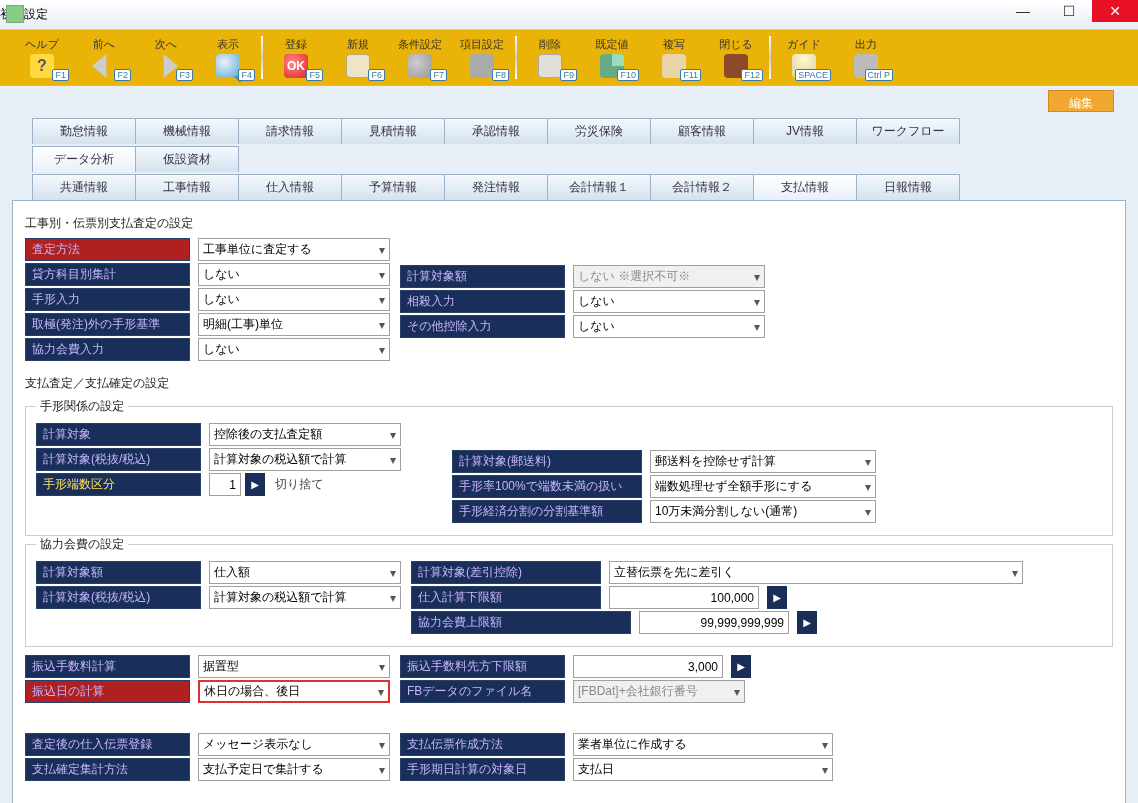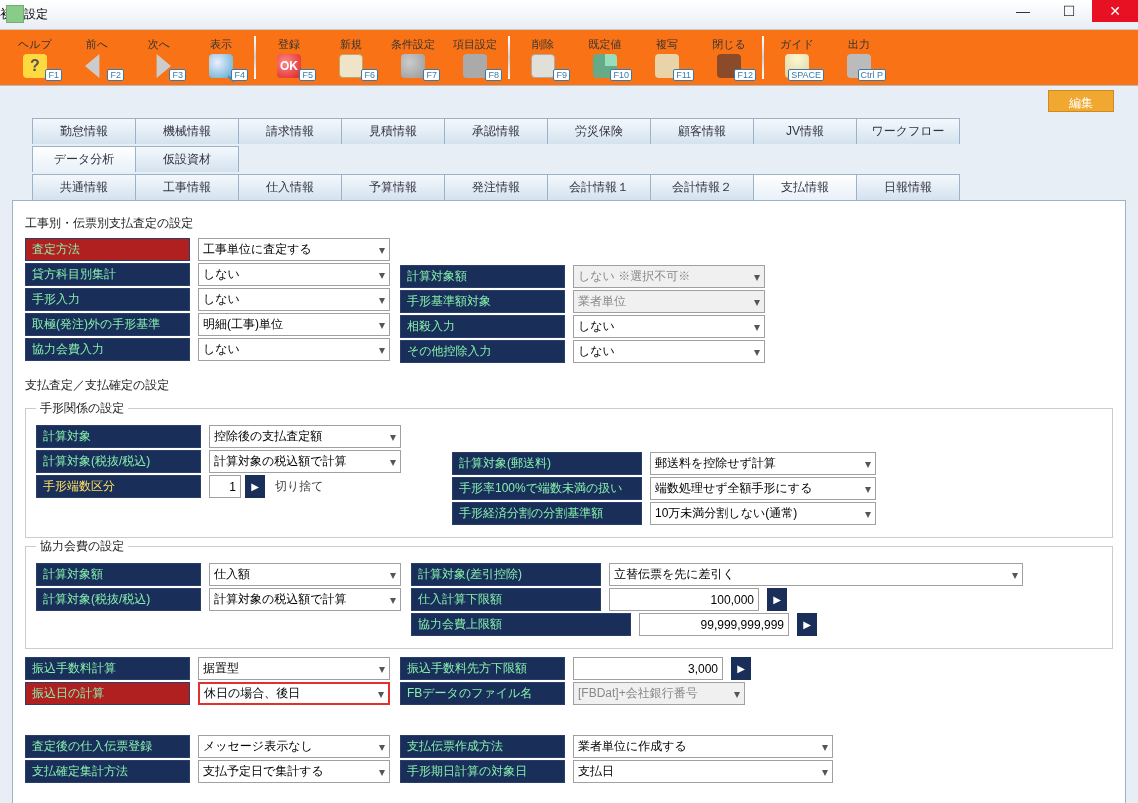--- a/index.html
+++ b/index.html
@@ -2,21 +2,21 @@
 <html><head>
 <meta charset="utf-8">
 <style>
 *{box-sizing:border-box;margin:0;padding:0;font-family:"Meiryo UI","MS PGothic",sans-serif;font-size:12px}
 body{background:#e8eef5;width:1138px;height:803px;overflow:hidden}
 .titlebar{height:30px;background:linear-gradient(#fff,#e8eef5);display:flex;align-items:center;position:relative;border-bottom:1px solid #ccc}
 .titlebar .wctl{position:absolute;right:0;top:0;display:flex}
 .wbtn{width:46px;height:22px;display:flex;align-items:center;justify-content:center;color:#333;font-size:14px}
 .wbtn.close{background:#e81123;color:#fff}
 .wico{position:absolute;left:6px;top:5px;width:18px;height:18px;background:#8c8;border:1px solid #7a7}
-.toolbar{height:56px;background:#f97316;border-bottom:1px solid #b8b8b8;display:flex;padding:2px 4px}
+.toolbar{height:56px;background:#eab308;border-bottom:1px solid #b8b8b8;display:flex;padding:2px 11px}
 .tbtn{width:62px;display:flex;flex-direction:column;align-items:center;justify-content:center;position:relative}
 .tbtn .lbl{font-size:11px;color:#333;margin-bottom:2px}
 .tbtn .ico{width:24px;height:24px;border-radius:4px}
 .tbtn .fk{position:absolute;bottom:2px;right:4px;font-size:9px;color:#3a7aaa;border:1px solid #3a7aaa;padding:0 2px;border-radius:2px;background:#fff}
 .ico-help{background:#ffd940;border-radius:50%;color:#555;display:flex;align-items:center;justify-content:center;font-weight:bold;font-size:16px}
 .ico-prev{background:#ccc;clip-path:polygon(60% 0,60% 100%,0 50%)}
 .ico-next{background:#ccc;clip-path:polygon(40% 0,100% 50%,40% 100%)}
 .ico-disp{background:radial-gradient(circle at 35% 35%,#eef,#5ac);border-radius:50%;position:relative}
 .ico-disp::after{content:"";position:absolute;width:8px;height:2px;background:#58a;bottom:-2px;right:-2px;transform:rotate(45deg)}
 .ico-reg{background:radial-gradient(circle at 35% 35%,#f88,#d22);border-radius:50%;color:#fff;display:flex;align-items:center;justify-content:center;font-weight:bold}
@@ -35,21 +35,21 @@
 .content{padding:0 12px}
 .tabrow{display:flex;margin-top:2px}
 .tab{padding:4px 0;width:104px;text-align:center;background:linear-gradient(#f4f8fc,#d4e2ef);border:1px solid #9cb2c8;border-bottom:none;color:#334;margin-right:-1px;cursor:pointer;position:relative}
 .tab.active{background:linear-gradient(#fff,#e8f0f8);z-index:2}
 .tab.indent{margin-left:20px}
 .panel{background:#fff;border:1px solid #9cb2c8;padding:10px 12px 20px;min-height:600px}
 .section-title{margin:4px 0 6px;color:#222}
 .fieldset{border:1px solid #ccc;padding:8px 10px 10px;margin-bottom:0}
 .fieldset legend{padding:0 4px;color:#222}
 .row{display:flex;gap:8px;margin-bottom:2px}
-.lblcell{width:165px;height:23px;background:#1a2e5a;color:#86efac;display:flex;align-items:center;padding:0 6px;border:1px solid #2a3e6a}
+.lblcell{width:165px;height:23px;background:#1a2e5a;color:#c4b5fd;display:flex;align-items:center;padding:0 6px;border:1px solid #2a3e6a}
 .lblcell.red{background:#b02020}
 .lblcell.ytext{color:#ffe060}
 .select{width:192px;height:23px;border:1px solid #a0a0a0;background:#fff;padding:0 20px 0 4px;display:flex;align-items:center;position:relative}
 .select::after{content:"▾";position:absolute;right:4px;color:#555}
 .select.disabled{background:#f0f0f0;color:#888}
 .select.hlred{border:2px solid #e03030;width:192px}
 .select.wide{width:226px}
 .select.xwide{width:414px}
 .numrow{display:flex;align-items:center;gap:4px}
 .numinput{width:32px;height:23px;border:1px solid #a0a0a0;text-align:right;padding:0 4px}
@@ -204,24 +204,20 @@
             <div class="select">しない</div>
           </div>
       </div>
       <div>
         <div class="row" style="height:25px"></div>
         <div class="row">
             <div class="lblcell">計算対象額</div>
             <div class="select disabled">しない ※選択不可※</div>
           </div>
         <div class="row">
-            <div class="lblcell">手形基準額対象</div>
-            <div class="select disabled">業者単位</div>
-          </div>
-        <div class="row">
             <div class="lblcell">相殺入力</div>
             <div class="select">しない</div>
           </div>
         <div class="row">
             <div class="lblcell">その他控除入力</div>
             <div class="select">しない</div>
           </div>
       </div>
     </div>
 

